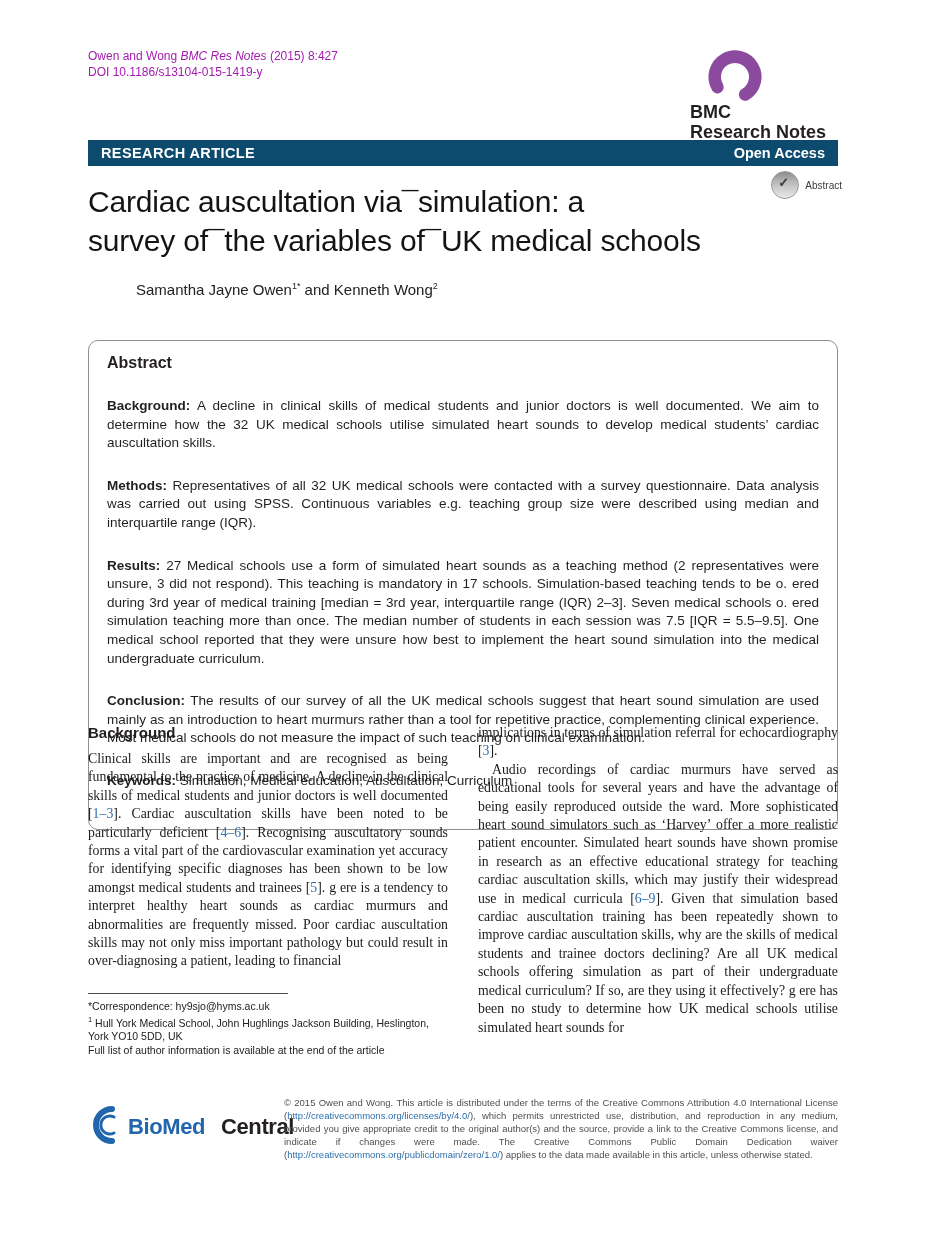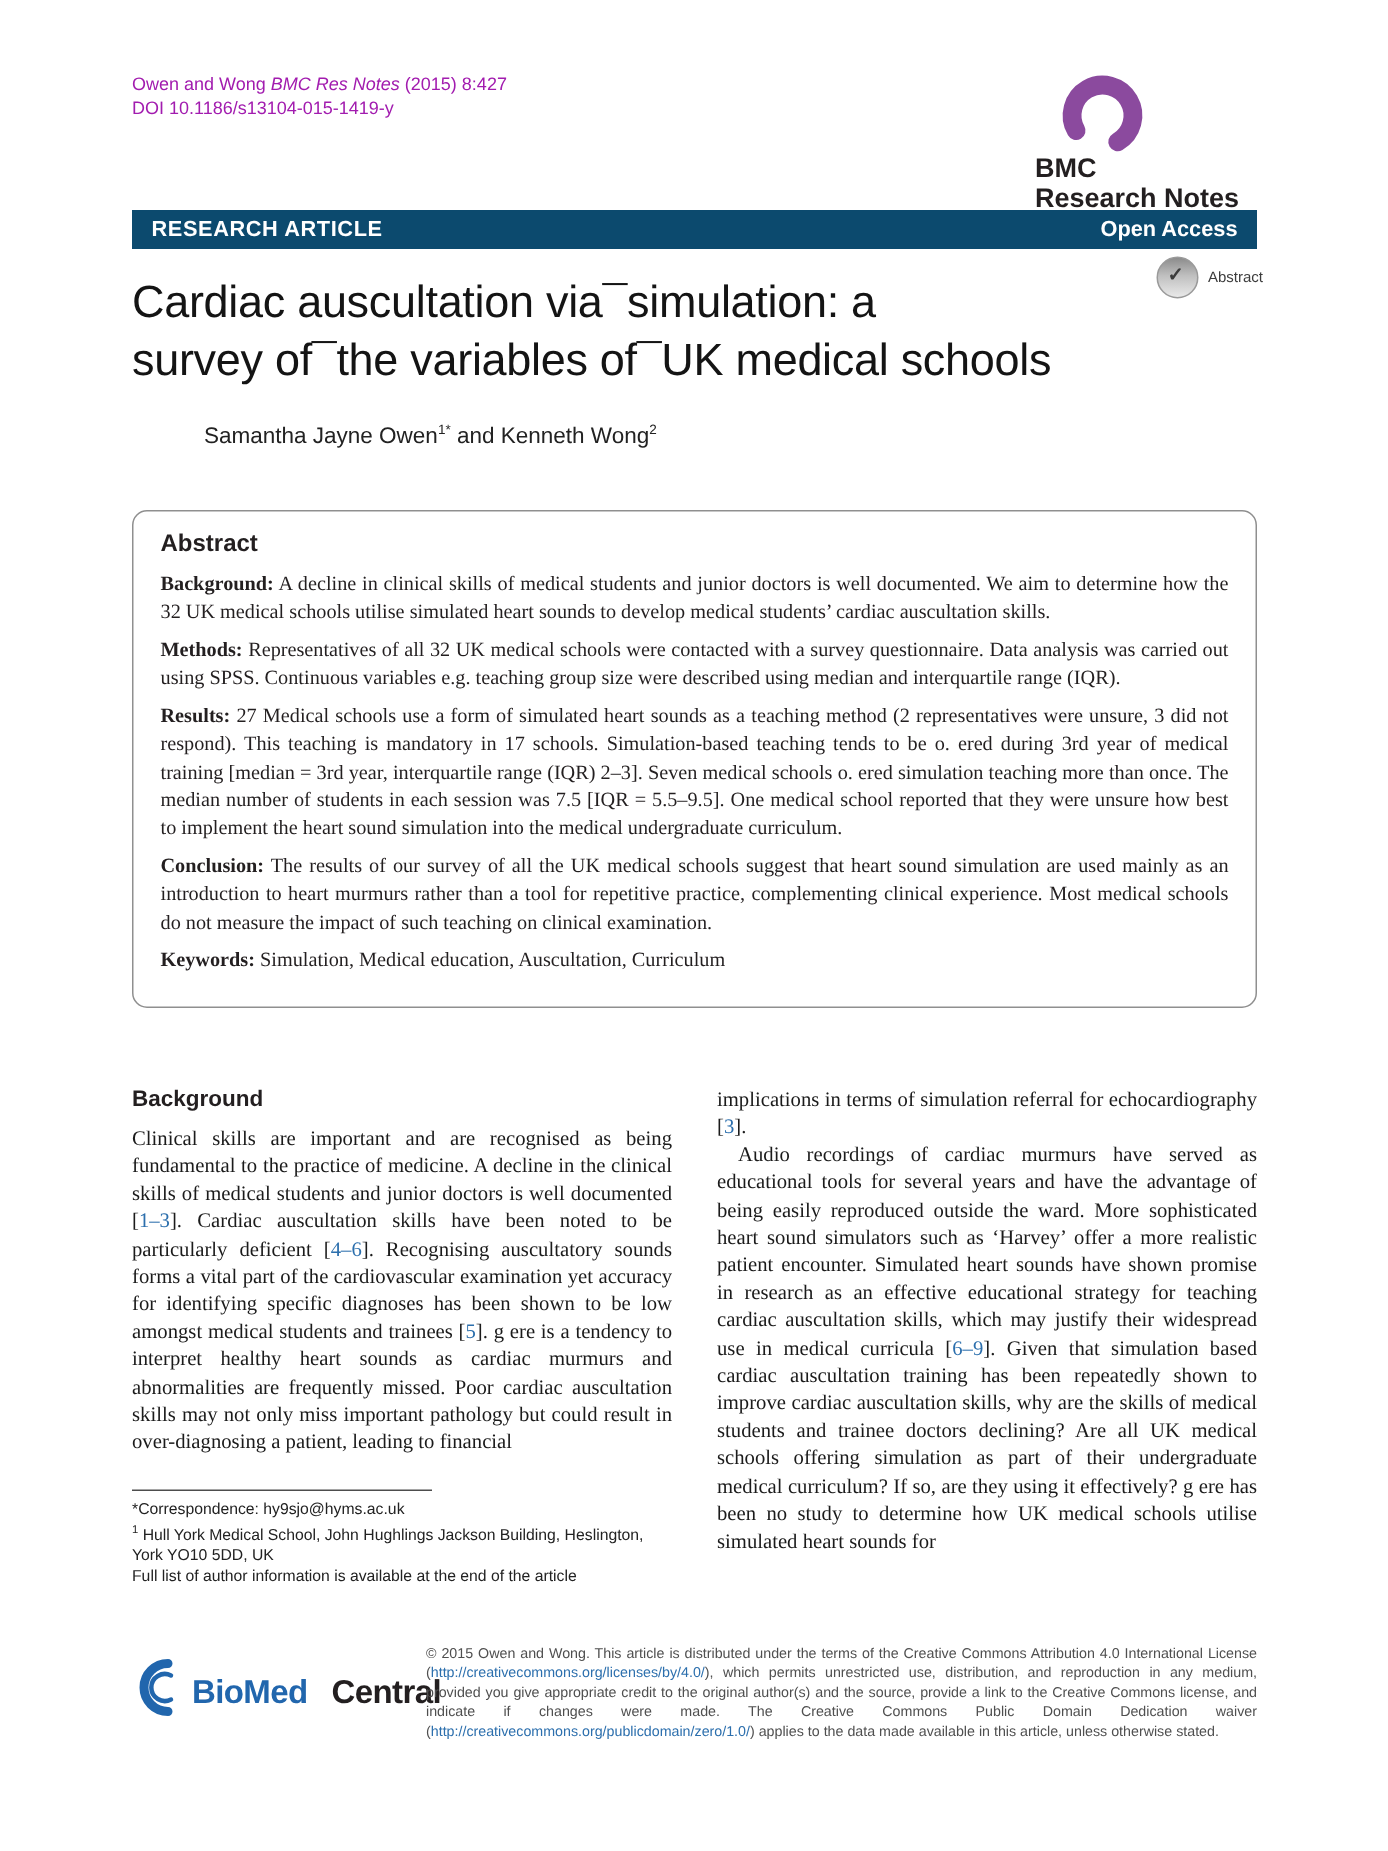--- a/index.html
+++ b/index.html
@@ -33,21 +33,21 @@
   .title{position:absolute;left:88px;top:182px;width:750px;margin:0;
          font-size:30px;font-weight:400;line-height:39px;letter-spacing:-.2px;color:#141414;}
   .authors{position:absolute;left:88px;top:281px;font-size:15px;color:#222;margin-left:48px;}
   .authors sup{font-size:9px;vertical-align:super;}
 
   
   .abstract{position:absolute;left:88px;top:340px;width:750px;box-sizing:border-box;
             border:1px solid #8f8f8f;border-radius:10px;padding:12px 18px 14px 18px;
             font-size:13.5px;line-height:18.6px;color:#231f20;}
   .abstract h2{margin:0 0 6px 0;font-size:16px;line-height:20px;}
-  .abstract p{margin:7px 0;text-align:justify;font-family:Liberation Serif, serif;}
+  .abstract p{margin:24px 0;text-align:justify;}
   .abstract p b{font-weight:bold;}
   .abstract .keywords{text-align:left;}
 
   
   .columns{position:absolute;left:88px;top:724px;width:750px;display:flex;gap:30px;}
   .col{width:360px;}
   .col h3{margin:0 0 8px 0;font-size:15px;line-height:18px;font-family:"Liberation Sans",sans-serif;}
   .serif{font-family:"Liberation Serif",serif;font-size:13.8px;line-height:18.4px;
          text-align:justify;margin:0;color:#1b1b1b;}
   .serif.indent{text-indent:14px;}

